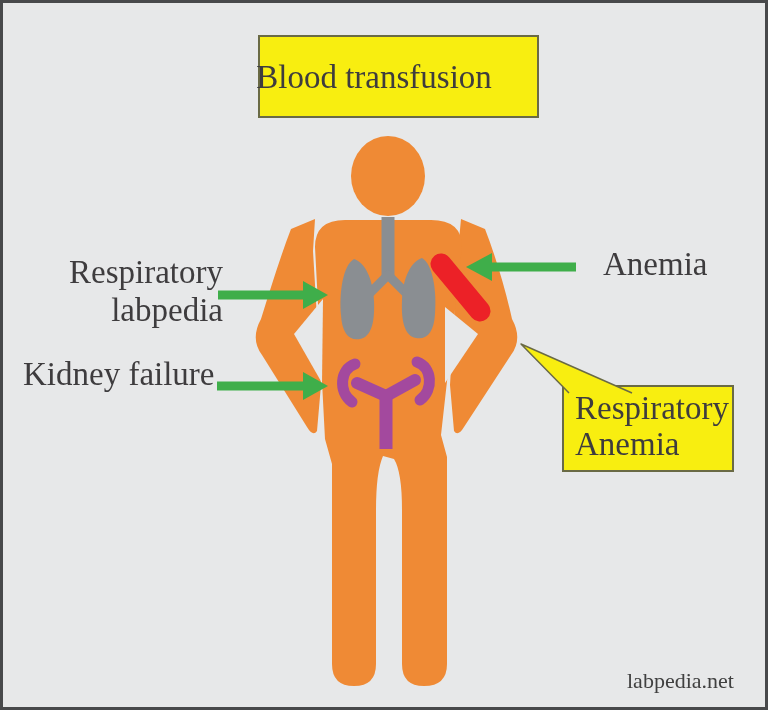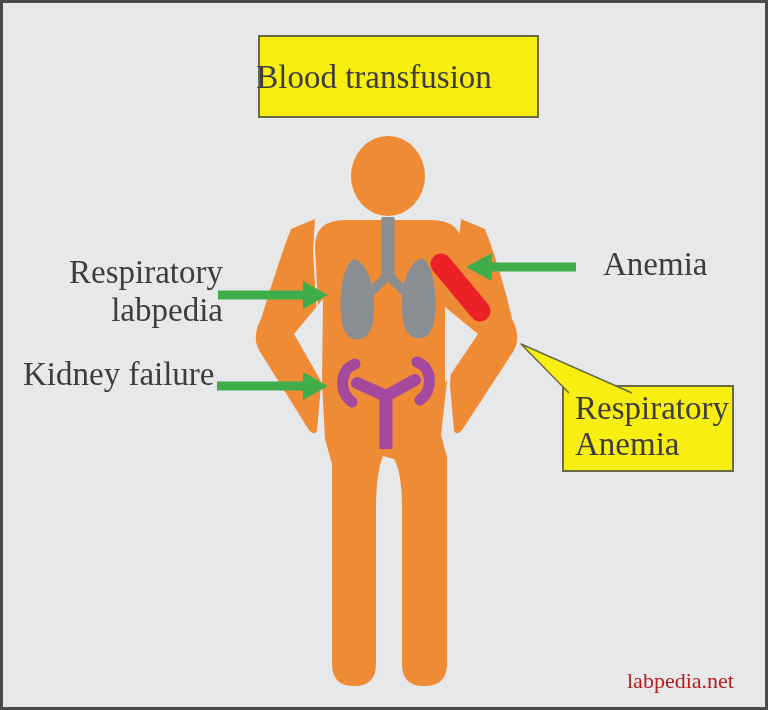--- a/index.html
+++ b/index.html
@@ -24,21 +24,21 @@
   .title-text {
     left: 256px; top: 33px; width: 230px; height: 81px;
     display: flex; flex-direction: column;
     justify-content: center; align-items: center;
     text-align: center; line-height: 36px;
   }
   .resp-label   { left: 66px;  top: 250px; text-align: right; }
   .kidney-label { left: 20px;  top: 352px; }
   .anemia-label { left: 600px; top: 242px; }
   .shock-label  { left: 572px; top: 387px; line-height: 36px; }
-  .watermark    { left: 624px; top: 665px; font-size: 22px; line-height: 26px; color: #b91c1c; }
+  .watermark    { left: 624px; top: 665px; font-size: 22px; line-height: 26px; color: #404040; }
 </style>
 </head>
 <body>
 
 <div class="frame">
 
   <svg class="diagram-svg" width="768" height="710" viewBox="0 0 768 710">
 
     <path d="M 312,216 L 288,226 C 278,252 268,284 258,316 Q 247,336 259,352 L 304,424 Q 310,434 314,428 L 318,382 L 310,248 Z" fill="#ef8a35"></path>
     <path d="M 458,216 L 482,226 C 492,252 502,284 509,316 Q 520,336 508,352 L 461,424 Q 455,434 451,428 L 447,382 L 455,248 Z" fill="#ef8a35"></path>

